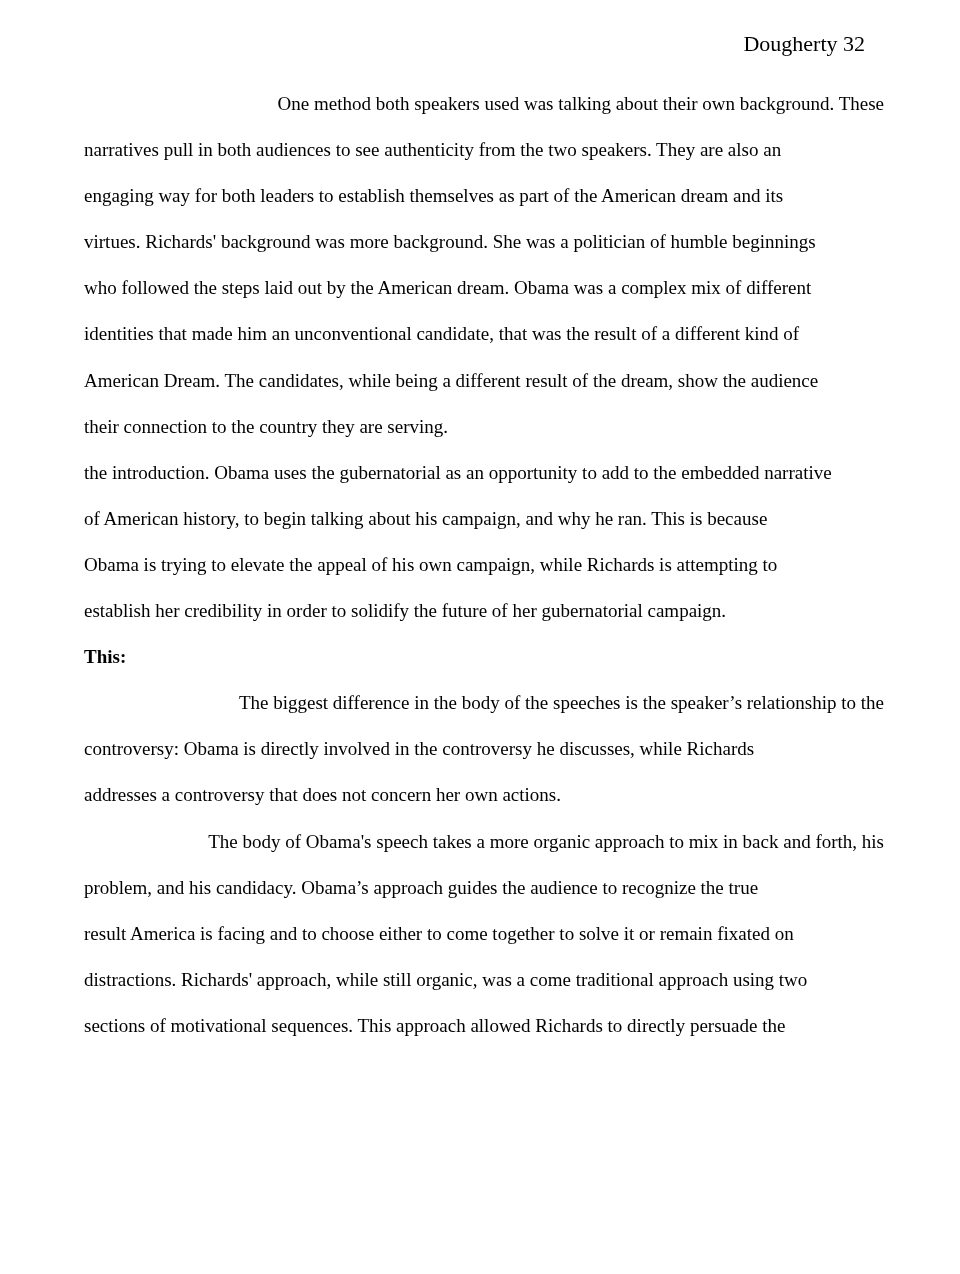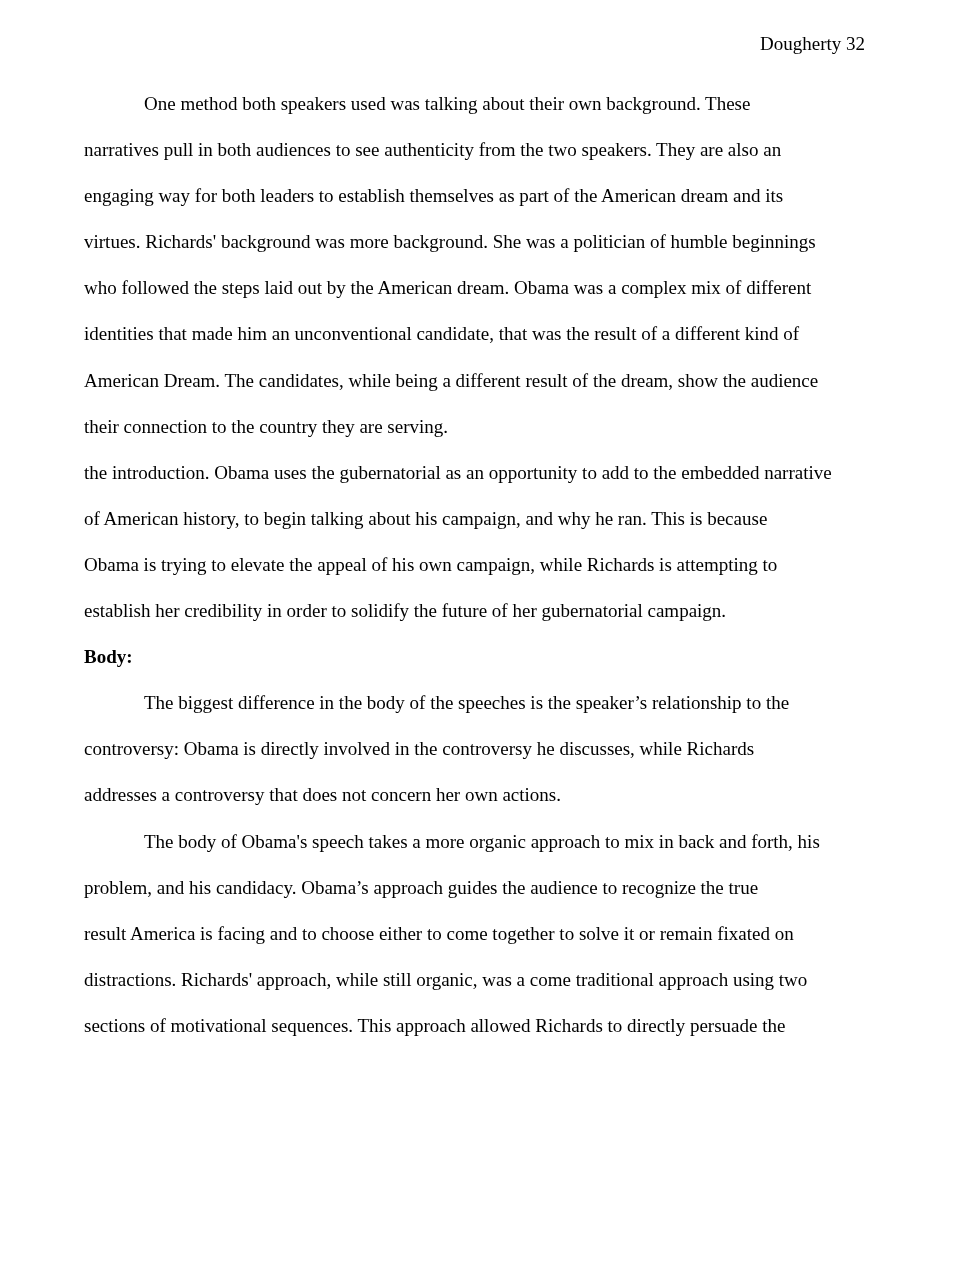--- a/index.html
+++ b/index.html
@@ -1,21 +1,21 @@
 <!DOCTYPE html>
 <html><head>
 <meta charset="utf-8">
 <style>
   html, body { margin: 0; padding: 0; background: #ffffff; }
   body { width: 960px; height: 1274px; position: relative; overflow: hidden;
          font-family: "Liberation Serif", "DejaVu Serif", serif; color: #000; }
-  .header { position: absolute; top: 33px; right: 95px; font-size: 19px; line-height: 22px; white-space: nowrap; }
+  .header { position: absolute; top: 33px; right: 95px; font-size: 22px; line-height: 22px; white-space: nowrap; }
   .page { position: absolute; left: 84px; top: 92px; width: 800px; }
   .line { font-size: 19px; height: 46.1px; line-height: 24px; white-space: nowrap; }
-  .indent { padding-left: 60px; }
+  .indent { padding-left: 60px; text-align: right; }
   .heading { font-weight: bold; }
 </style>
 </head>
 <body>
 
 <div class="header">Dougherty 32</div>
 
 <div class="page">
   <div>
     <div class="line indent">One method both speakers used was talking about their own background. These</div>
@@ -26,21 +26,21 @@
     <div class="line">identities that made him an unconventional candidate, that was the result of a different kind of</div>
     <div class="line">American Dream. The candidates, while being a different result of the dream, show the audience</div>
     <div class="line">their connection to the country they are serving.</div>
   </div>
   <div>
     <div class="line">the introduction. Obama uses the gubernatorial as an opportunity to add to the embedded narrative</div>
     <div class="line">of American history, to begin talking about his campaign, and why he ran. This is because</div>
     <div class="line">Obama is trying to elevate the appeal of his own campaign, while Richards is attempting to</div>
     <div class="line">establish her credibility in order to solidify the future of her gubernatorial campaign.</div>
   </div>
-  <div class="line heading">Body:</div>
+  <div class="line heading">This:</div>
   <div>
     <div class="line indent">The biggest difference in the body of the speeches is the speaker’s relationship to the</div>
     <div class="line">controversy: Obama is directly involved in the controversy he discusses, while Richards</div>
     <div class="line">addresses a controversy that does not concern her own actions.</div>
   </div>
   <div>
     <div class="line indent">The body of Obama's speech takes a more organic approach to mix in back and forth, his</div>
     <div class="line">problem, and his candidacy. Obama’s approach guides the audience to recognize the true</div>
     <div class="line">result America is facing and to choose either to come together to solve it or remain fixated on</div>
     <div class="line">distractions. Richards' approach, while still organic, was a come traditional approach using two</div>

